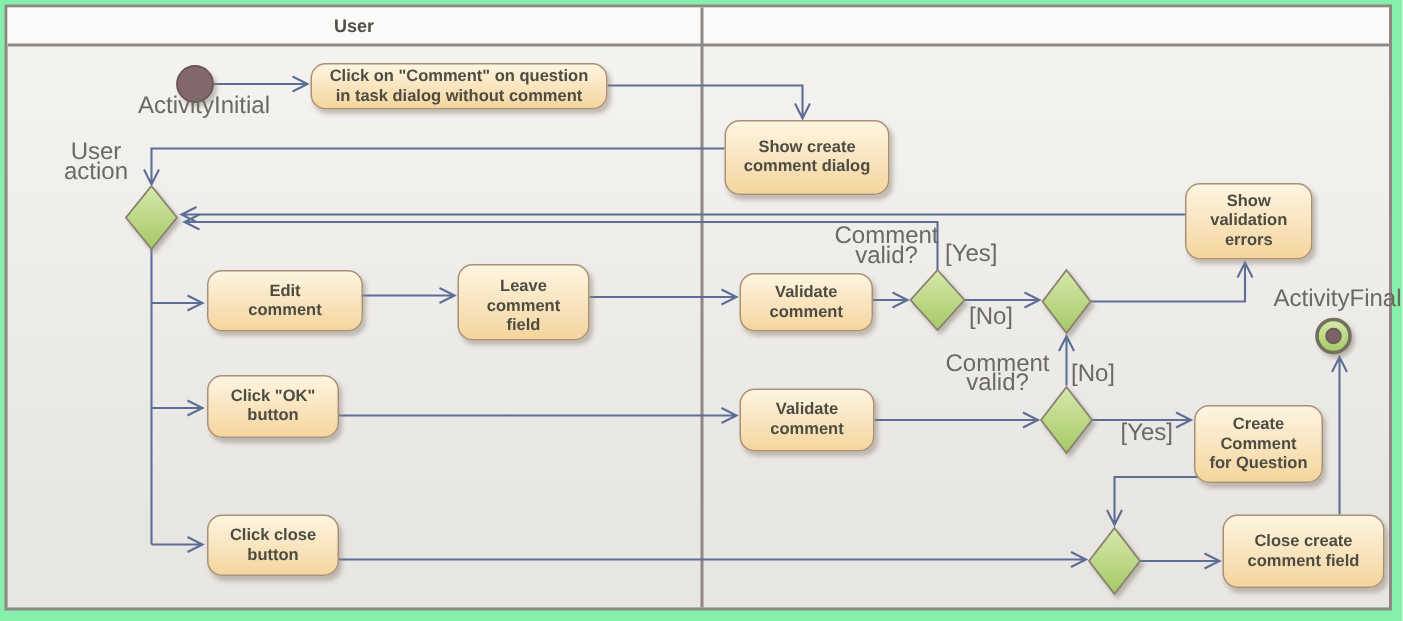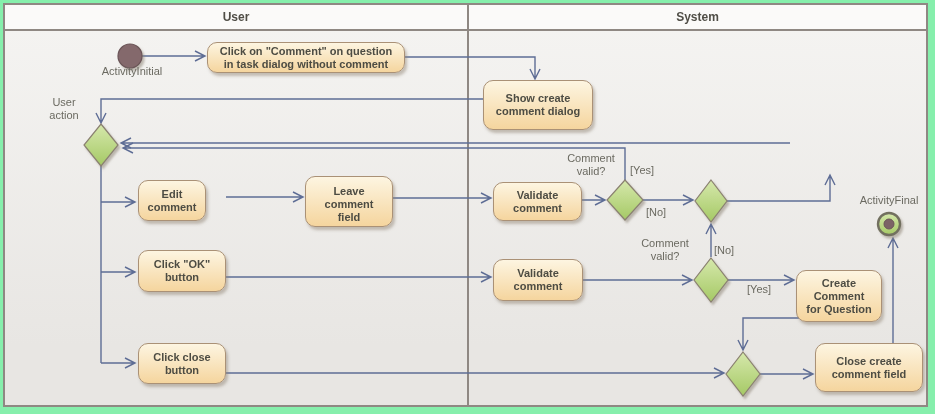--- a/index.html
+++ b/index.html
@@ -34,34 +34,33 @@
     position:absolute;box-sizing:border-box;
     border:1px solid var(--action_border);border-radius:10px;
     background:linear-gradient(180deg,var(--action_fill_top),var(--action_fill_bottom));
     box-shadow:2px 3px 3px rgba(145,133,118,.5);
     display:flex;align-items:center;justify-content:center;
     text-align:center;font-weight:bold;font-size:11px;line-height:13px;
     color:var(--action_text);padding:2px;
   }
   .action span{white-space:pre-line;}
   .lbl{
-    position:absolute;font-size:11px;line-height:12.5px;
+    position:absolute;font-size:16px;line-height:12.5px;
     color:var(--label_text);white-space:pre-line;
   }
   .center{text-align:center;}
 </style>
 </head>
 <body>
 
 <div id="canvas">
 
   <div id="frame">
     <div id="header">
       <div class="lane-title" style="left:0;width:462px;">User</div>
-      <div class="lane-title" style="left:464px;width:457px;">System</div>
     </div>
     <div id="lane-divider"></div>
   </div>
 
   <svg id="diagram-svg" width="935" height="414" viewBox="0 0 935 414">
     <defs>
       <linearGradient id="gDia" x1="0" y1="0" x2="0" y2="1">
         <stop offset="0" stop-color="#d6e8ac"></stop>
         <stop offset="1" stop-color="#a5c965"></stop>
       </linearGradient>
@@ -103,32 +102,37 @@
   </svg>
 
   <div class="action" style="left:207px;top:42px;width:198px;height:31px;">
     <span>Click on "Comment" on question
 in task dialog without comment</span>
   </div>
   <div class="action" style="left:483px;top:80px;width:110px;height:50px;">
     <span>Show create
 comment dialog</span>
   </div>
-  <div class="action" style="left:138px;top:180px;width:68px;height:41px;">
+  <div class="action" style="left:138px;top:180px;width:104px;height:41px;">
     <span>Edit
 comment</span>
   </div>
   <div class="action" style="left:305px;top:176px;width:88px;height:51px;align-items:flex-end;">
     <span>Leave
 comment
 field</span>
   </div>
   <div class="action" style="left:493px;top:182px;width:89px;height:39px;">
     <span>Validate
 comment</span>
+  </div>
+  <div class="action" style="left:790px;top:122px;width:85px;height:51px;">
+    <span>Show
+validation
+errors</span>
   </div>
   <div class="action" style="left:138px;top:250px;width:88px;height:42px;">
     <span>Click "OK"
 button</span>
   </div>
   <div class="action" style="left:493px;top:259px;width:90px;height:42px;">
     <span>Validate
 comment</span>
   </div>
   <div class="action" style="left:796px;top:270px;width:86px;height:52px;">

